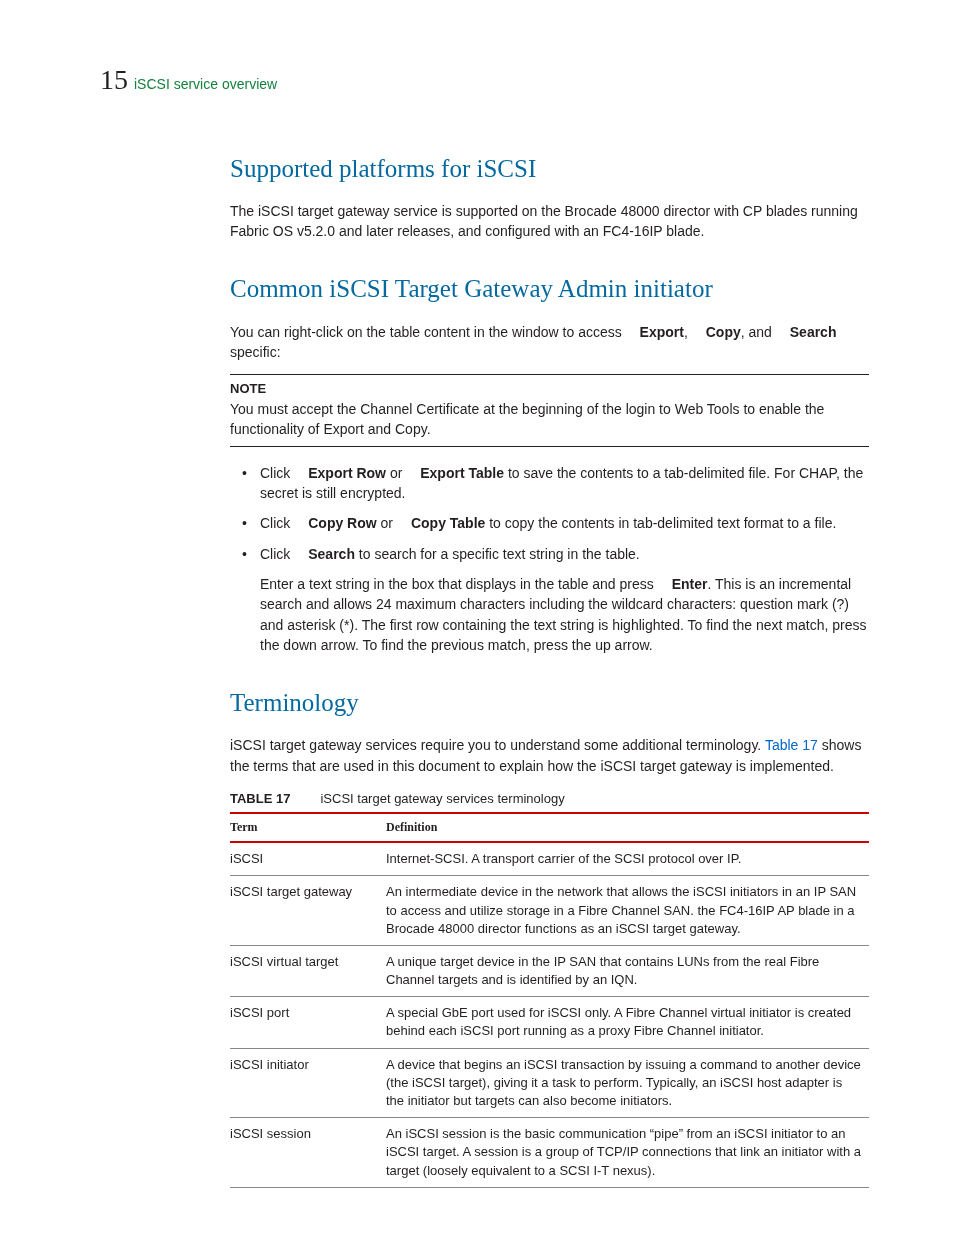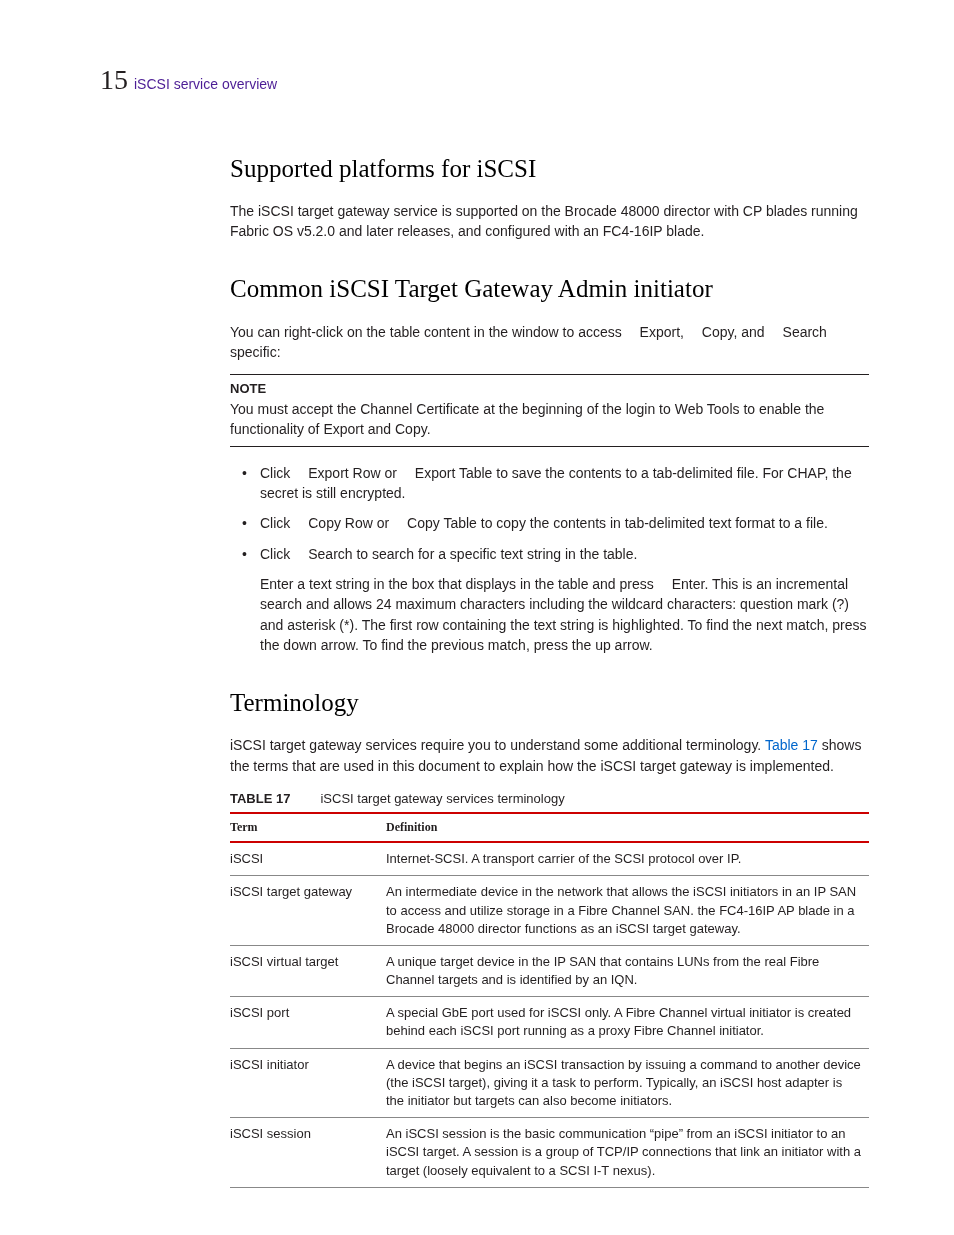--- a/index.html
+++ b/index.html
@@ -18,35 +18,35 @@
     gap: 6px;
     margin-bottom: 50px;
   }
   .page-number {
     font-family: Georgia, 'Times New Roman', serif;
     font-size: 28px;
     font-weight: 400;
   }
   .running-title {
     font-size: 14px;
-    color: #4c1d95;
+    color: #15803d;
   }
   .content {
     margin-left: 130px;
   }
   h2 {
     font-family: Georgia, 'Times New Roman', serif;
     font-weight: 400;
     font-size: 25px;
     margin: 0 0 14px 0;
-    color: #000000;
+    color: #0369a1;
   }
   .section { margin-bottom: 30px; }
   p { margin: 0 0 10px 0; }
-  .bold { font-weight: 400; padding-left: 14px; }
+  .bold { font-weight: 700; padding-left: 14px; }
   .note-block {
     border-top: 1.5px solid #231f20;
     border-bottom: 1.5px solid #231f20;
     padding: 5px 0 6px 0;
     margin: 12px 0 16px 0;
   }
   .note-label {
     font-weight: 700;
     font-size: 13px;
     font-family: Arial, Helvetica, sans-serif;

